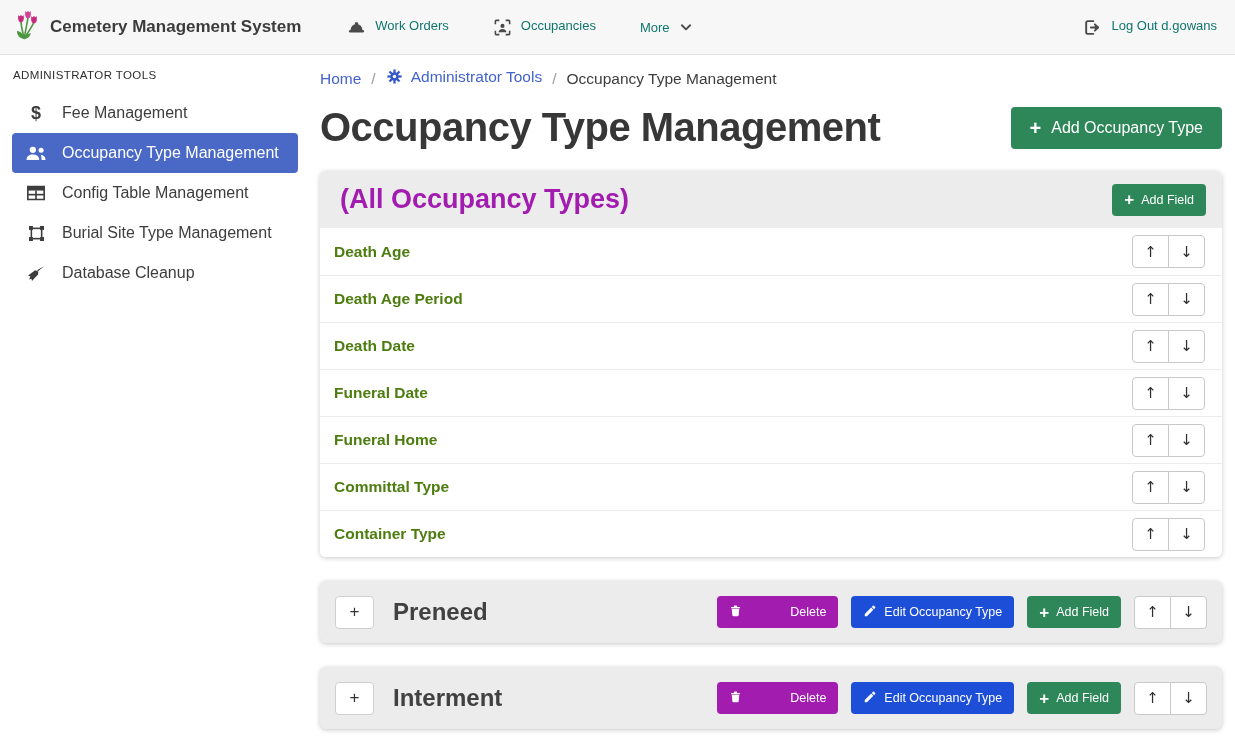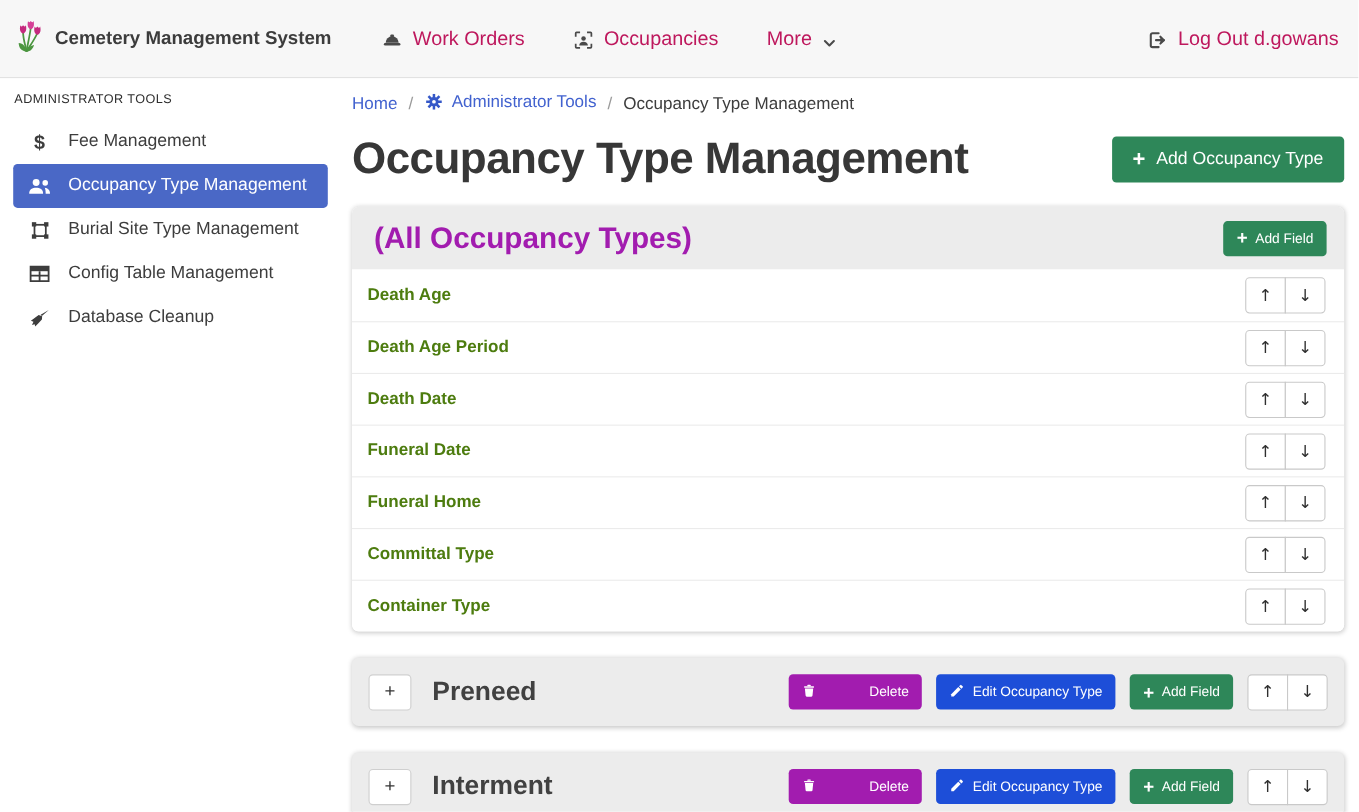--- a/index.html
+++ b/index.html
@@ -4,31 +4,31 @@
 <style>
   * { box-sizing: border-box; margin: 0; padding: 0; }
   html, body { width: 1235px; height: 738px; overflow: hidden; }
   body {
     font-family: "Liberation Sans", sans-serif;
     background: #ffffff;
     color: #3d3d3d;
   }
   
   .navbar {
-    height: 71px;
+    height: 55px;
     background: #f7f7f7;
     border-bottom: 1px solid #e2e2e2;
     display: flex;
     align-items: center;
     padding: 0 18px 0 14px;
   }
   .brand { display: flex; align-items: center; gap: 10px; cursor: pointer; }
   .brand-title { font-size: 17px; font-weight: 700; color: #3c3c3c; }
   .nav-links { display: flex; align-items: center; margin-left: 46px; gap: 44px; }
-  .nav-item { display: flex; align-items: flex-end; gap: 9px; font-size: 18px; color: #be185d; cursor: pointer; }
+  .nav-item { display: flex; align-items: flex-start; gap: 9px; font-size: 13px; color: #0f766e; cursor: pointer; }
   .nav-item svg { display: block; }
   .navbar-right { margin-left: auto; }
   
   .layout { display: flex; height: 683px; }
   .sidebar { width: 310px; flex: 0 0 310px; padding: 8px 12px 0 12px; }
   .sidebar-title {
     font-size: 11.5px; color: #2e2e2e; letter-spacing: 0.4px;
     padding: 6px 0 12px 1px; font-weight: 400;
   }
   .side-item {
@@ -181,41 +181,41 @@
           <path d="M2 19c0-3.8 3.6-6 8-6s8 2.2 8 6v1H2z"></path>
           <circle cx="20.5" cy="7.5" r="3.2"></circle>
           <path d="M20 13.2c3.6.4 6 2.7 6 5.8v1h-5v-1c0-2.3-.3-4.2-1-5.8z"></path>
         </svg>
       </span>
       <span>Occupancy Type Management</span>
     </div>
 
     <div class="side-item">
       <span class="icon-box">
+        <svg width="20" height="18" viewBox="0 0 24 22" fill="#3d3d3d">
+          <path d="M2 3h20v16H2z" stroke="#3d3d3d" stroke-width="2" fill="none"></path>
+          <rect x="2" y="3" width="20" height="5"></rect>
+          <line x1="2" y1="13" x2="22" y2="13" stroke="#3d3d3d" stroke-width="2"></line>
+          <line x1="12" y1="8" x2="12" y2="19" stroke="#3d3d3d" stroke-width="2"></line>
+        </svg>
+      </span>
+      <span>Config Table Management</span>
+    </div>
+
+    <div class="side-item">
+      <span class="icon-box">
         <svg width="19" height="19" viewBox="0 0 24 24" fill="none" stroke="#3d3d3d" stroke-width="2">
           <rect x="5.5" y="5.5" width="13" height="13"></rect>
           <rect x="2.5" y="2.5" width="5" height="5" fill="#3d3d3d" stroke="none"></rect>
           <rect x="16.5" y="2.5" width="5" height="5" fill="#3d3d3d" stroke="none"></rect>
           <rect x="2.5" y="16.5" width="5" height="5" fill="#3d3d3d" stroke="none"></rect>
           <rect x="16.5" y="16.5" width="5" height="5" fill="#3d3d3d" stroke="none"></rect>
         </svg>
       </span>
       <span>Burial Site Type Management</span>
-    </div>
-
-    <div class="side-item">
-      <span class="icon-box">
-        <svg width="20" height="18" viewBox="0 0 24 22" fill="#3d3d3d">
-          <path d="M2 3h20v16H2z" stroke="#3d3d3d" stroke-width="2" fill="none"></path>
-          <rect x="2" y="3" width="20" height="5"></rect>
-          <line x1="2" y1="13" x2="22" y2="13" stroke="#3d3d3d" stroke-width="2"></line>
-          <line x1="12" y1="8" x2="12" y2="19" stroke="#3d3d3d" stroke-width="2"></line>
-        </svg>
-      </span>
-      <span>Config Table Management</span>
     </div>
 
     <div class="side-item">
       <span class="icon-box">
         <svg width="20" height="20" viewBox="0 0 24 24" fill="#3d3d3d">
           <path d="M22 3.5 14.5 10l-1.3-1.3z"></path>
           <path d="M14.8 10.2 11 8.8 2.5 15l2.8 1.2-1.6 3.6 2.9-1 .6 2.7 3.5-3.8 3.8-4z"></path>
         </svg>
       </span>
       <span>Database Cleanup</span>

